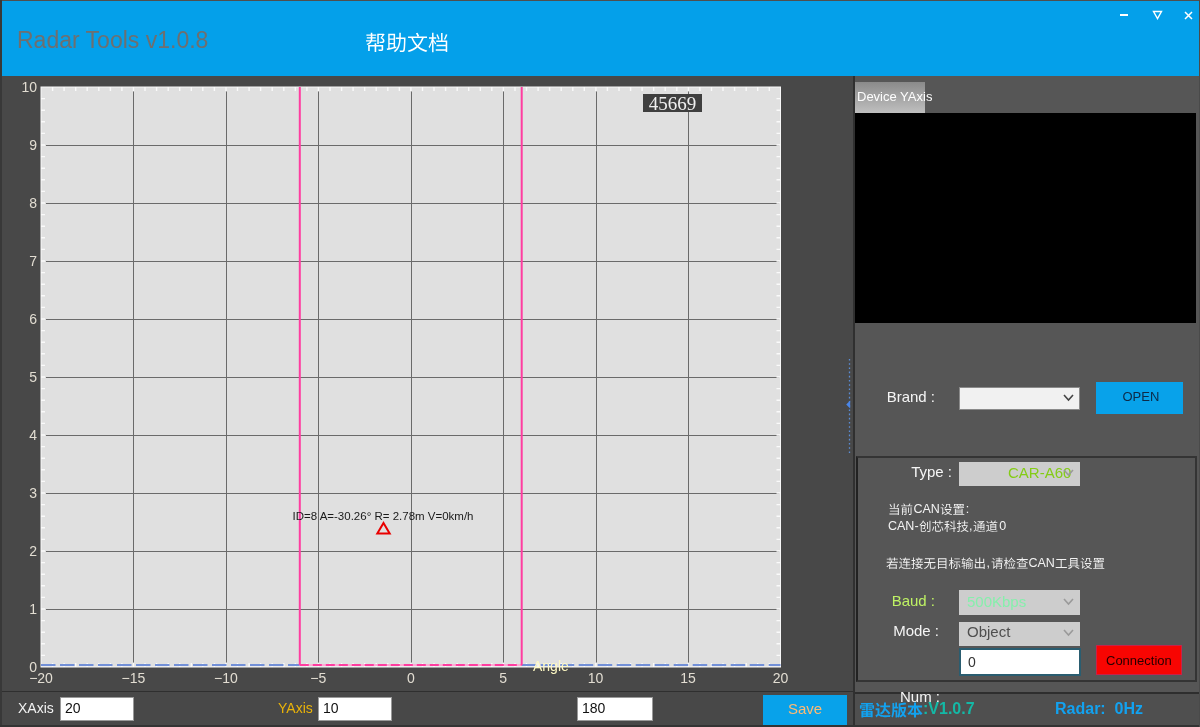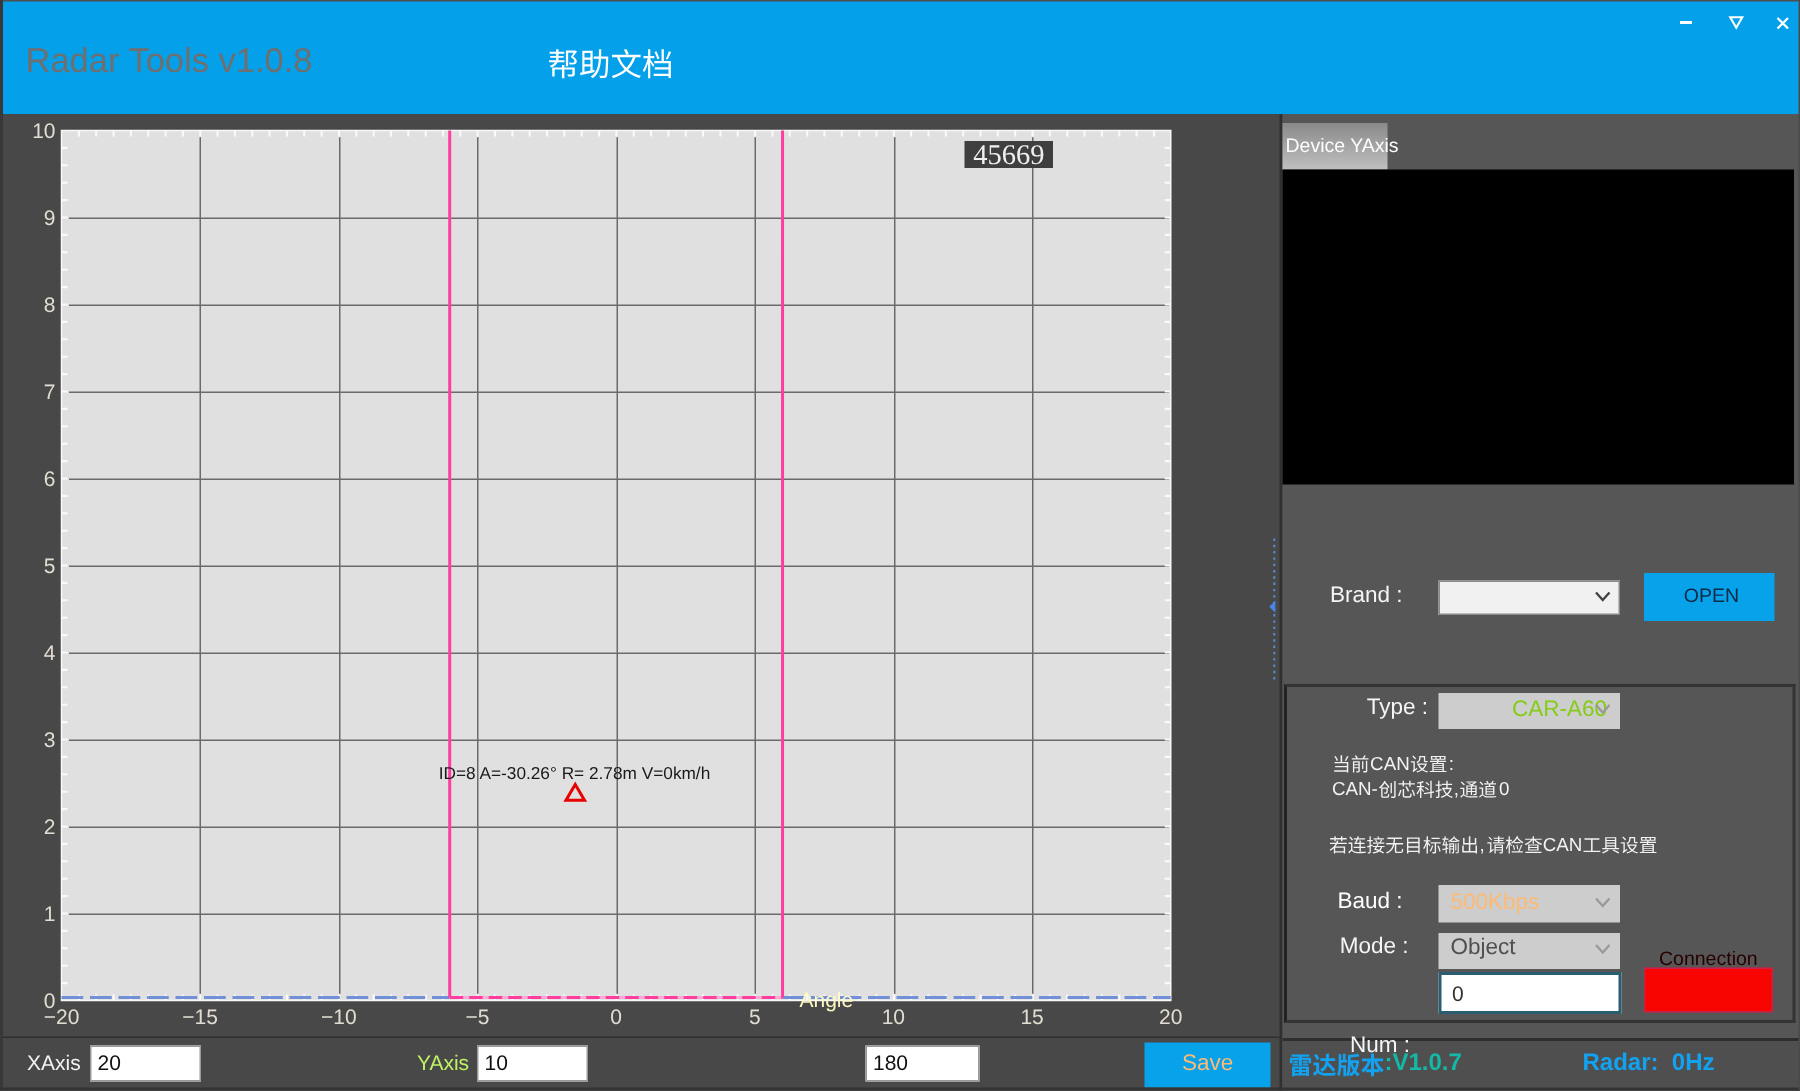--- a/index.html
+++ b/index.html
@@ -111,51 +111,51 @@
     <path transform="translate(1000,0) scale(1,-1)" d="M468 530V465H807V530ZM397 355C425 279 453 179 461 113L523 131C514 195 486 294 456 370ZM591 383C609 307 626 208 631 142L694 153C688 218 670 315 650 391ZM179 840V650H49V580H172C145 448 89 293 33 211C45 193 63 160 71 138C111 200 149 300 179 404V-79H248V442C274 393 303 335 316 304L361 357C346 387 271 505 248 539V580H352V650H248V840ZM624 847C556 706 437 579 311 502C325 487 347 455 356 440C458 511 558 611 634 726C711 626 826 518 927 451C935 471 952 501 966 519C864 579 739 689 670 786L690 823ZM343 35V-32H938V35H754C806 129 866 265 908 373L842 391C807 284 744 131 690 35Z"></path>
     <path transform="translate(2000,0) scale(1,-1)" d="M295 218H700V134H295ZM295 352H700V270H295ZM221 406V80H778V406ZM74 20V-48H930V20ZM460 840V713H57V647H379C293 552 159 466 36 424C52 410 74 382 85 364C221 418 369 523 460 642V437H534V643C626 527 776 423 914 372C925 391 947 420 964 434C838 473 702 556 615 647H944V713H534V840Z"></path>
   </svg>
 <div style="position:absolute;left:1028.5px;top:558.0px;z-index:5;font:normal 12.5px 'Liberation Sans',sans-serif;color:#f2f2f2;line-height:10.0px;white-space:pre">CAN</div>
 <svg style="position:absolute;left:1055.2px;top:557.0px;z-index:5" width="50.0" height="12.5" viewBox="0 -880 4000 1000" fill="#f2f2f2">
     <path transform="translate(0,0) scale(1,-1)" d="M52 72V-3H951V72H539V650H900V727H104V650H456V72Z"></path>
     <path transform="translate(1000,0) scale(1,-1)" d="M605 84C716 32 832 -32 902 -81L962 -25C887 22 766 86 653 137ZM328 133C266 79 141 12 40 -26C58 -40 83 -65 95 -81C196 -40 319 25 399 88ZM212 792V209H52V141H951V209H802V792ZM284 209V300H727V209ZM284 586H727V501H284ZM284 644V730H727V644ZM284 444H727V357H284Z"></path>
     <path transform="translate(2000,0) scale(1,-1)" d="M122 776C175 729 242 662 273 619L324 672C292 713 225 778 171 822ZM43 526V454H184V95C184 49 153 16 134 4C148 -11 168 -42 175 -60C190 -40 217 -20 395 112C386 127 374 155 368 175L257 94V526ZM491 804V693C491 619 469 536 337 476C351 464 377 435 386 420C530 489 562 597 562 691V734H739V573C739 497 753 469 823 469C834 469 883 469 898 469C918 469 939 470 951 474C948 491 946 520 944 539C932 536 911 534 897 534C884 534 839 534 828 534C812 534 810 543 810 572V804ZM805 328C769 248 715 182 649 129C582 184 529 251 493 328ZM384 398V328H436L422 323C462 231 519 151 590 86C515 38 429 5 341 -15C355 -31 371 -61 377 -80C474 -54 566 -16 647 39C723 -17 814 -58 917 -83C926 -62 947 -32 963 -16C867 4 781 39 708 86C793 160 861 256 901 381L855 401L842 398Z"></path>
     <path transform="translate(3000,0) scale(1,-1)" d="M651 748H820V658H651ZM417 748H582V658H417ZM189 748H348V658H189ZM190 427V6H57V-50H945V6H808V427H495L509 486H922V545H520L531 603H895V802H117V603H454L446 545H68V486H436L424 427ZM262 6V68H734V6ZM262 275H734V217H262ZM262 320V376H734V320ZM262 172H734V113H262Z"></path>
   </svg>
-<div style="position:absolute;right:265.0px;top:595.0px;z-index:5;font:normal 15px 'Liberation Sans',sans-serif;color:#ffffff;line-height:12.0px;white-space:pre">Baud :</div>
+<div style="position:absolute;right:265.0px;top:595.0px;z-index:5;font:normal 15px 'Liberation Sans',sans-serif;color:#bef264;line-height:12.0px;white-space:pre">Baud :</div>
 <div class="abs" style="left:959px;top:590px;width:121px;height:25px;background:#cdcdcd"></div>
-<div style="position:absolute;left:967.0px;top:596.0px;z-index:5;font:normal 15px 'Liberation Sans',sans-serif;color:#fdba74;line-height:12.0px;white-space:pre">500Kbps</div>
+<div style="position:absolute;left:967.0px;top:596.0px;z-index:5;font:normal 15px 'Liberation Sans',sans-serif;color:#86efac;line-height:12.0px;white-space:pre">500Kbps</div>
 <svg class="abs" style="left:1062px;top:597px;z-index:6" width="13" height="10" viewBox="0 0 13 10">
     <path d="M2 2 L6.5 7 L11 2" stroke="#9a9a9a" stroke-width="1.6" fill="none"></path>
   </svg>
 <div style="position:absolute;right:261.0px;top:625.0px;z-index:5;font:normal 15px 'Liberation Sans',sans-serif;color:#f5f5f5;line-height:12.0px;white-space:pre">Mode :</div>
 <div class="abs" style="left:959px;top:622px;width:121px;height:24px;background:#cdcdcd"></div>
 <div style="position:absolute;left:967.0px;top:626.0px;z-index:5;font:normal 15px 'Liberation Sans',sans-serif;color:#4f4f4f;line-height:12.0px;white-space:pre">Object</div>
 <svg class="abs" style="left:1062px;top:628px;z-index:6" width="13" height="10" viewBox="0 0 13 10">
     <path d="M2 2 L6.5 7 L11 2" stroke="#9a9a9a" stroke-width="1.6" fill="none"></path>
   </svg>
 <div style="position:absolute;right:260.0px;top:691px;z-index:5;font:normal 15px 'Liberation Sans',sans-serif;color:#f5f5f5;line-height:12.0px;white-space:pre">Num :</div>
 <div class="abs" style="left:959px;top:648px;width:122px;height:28px;background:#fff;border:2px solid #2a5d70"></div>
 <div style="position:absolute;left:968.0px;top:656.8px;z-index:5;font:normal 14px 'Liberation Sans',sans-serif;color:#333;line-height:11.2px;white-space:pre">0</div>
 <div class="abs" style="left:1096px;top:645px;width:86px;height:30px;background:#f80502;border:1px solid rgba(110,90,210,0.35)"></div>
-<div style="position:absolute;left:1106.0px;top:634px;z-index:5;font:normal 13px 'Liberation Sans',sans-serif;color:#270000;line-height:10.4px;white-space:pre">Connection</div>
+<div style="position:absolute;left:1106.0px;top:656px;z-index:5;font:normal 13px 'Liberation Sans',sans-serif;color:#270000;line-height:10.4px;white-space:pre">Connection</div>
 <div class="abs" style="left:855px;top:692px;width:345px;height:33px;background:#4f4f4f;border-top:2px solid #2e2e2e"></div>
 <svg style="position:absolute;left:859.0px;top:701.9px;z-index:6" width="64.0" height="16.0" viewBox="0 -880 4000 1000" fill="#12a2f0">
     <path transform="translate(0,0) scale(1,-1)" d="M199 553V475H407V553ZM177 440V361H408V440ZM588 440V361H822V440ZM588 553V475H798V553ZM59 683V454H166V591H438V337H556V591H831V454H942V683H556V723H870V816H128V723H438V683ZM438 87V32H264V87ZM556 87H733V32H556ZM438 175H264V228H438ZM556 175V228H733V175ZM150 318V-87H264V-58H733V-80H853V318Z"></path>
     <path transform="translate(1000,0) scale(1,-1)" d="M59 782C106 720 157 636 176 581L287 641C265 696 210 776 162 834ZM563 847C562 782 561 721 558 664H329V548H548C526 390 468 268 307 189C335 167 371 123 386 92C513 158 586 249 628 362C717 271 807 168 853 96L954 172C892 260 771 387 661 485L671 548H944V664H682C685 722 687 783 688 847ZM277 486H38V371H156V137C114 117 66 80 21 32L104 -87C140 -27 183 40 212 40C235 40 270 8 316 -17C390 -58 475 -70 603 -70C705 -70 871 -64 940 -59C942 -24 961 37 975 71C875 55 713 46 608 46C496 46 403 52 335 91C311 104 293 117 277 127Z"></path>
     <path transform="translate(2000,0) scale(1,-1)" d="M90 823V436C90 293 83 101 24 -20C49 -36 89 -72 108 -94C164 0 186 132 195 263H286V-87H395V368H199L200 436V480H445V585H376V850H268V585H200V823ZM823 465C807 383 784 309 752 245C718 312 692 386 673 465ZM477 790V453C477 309 468 100 395 -33C423 -47 468 -80 490 -100C507 -71 522 -39 534 -6C556 -29 582 -68 596 -94C656 -60 709 -17 754 36C793 -16 838 -60 891 -94C910 -63 946 -19 972 2C914 34 864 78 822 132C886 242 928 382 947 559L876 577L856 574H591V692C718 701 854 716 963 740L896 845C787 819 624 799 477 790ZM689 141C647 86 597 42 539 12C579 136 589 286 591 412C615 313 647 221 689 141Z"></path>
     <path transform="translate(3000,0) scale(1,-1)" d="M436 533V202H251C323 296 384 410 429 533ZM563 533H567C612 411 671 296 743 202H563ZM436 849V655H59V533H306C243 381 141 237 24 157C52 134 91 90 112 60C152 91 190 128 225 170V80H436V-90H563V80H771V167C804 128 839 93 877 64C898 98 941 145 972 170C855 249 753 386 690 533H943V655H563V849Z"></path>
   </svg>
 <div style="position:absolute;left:923.0px;top:703.2px;z-index:6;font:bold 16px 'Liberation Sans',sans-serif;color:#14b8a6;line-height:12.8px;white-space:pre">:V1.0.7</div>
 <div style="position:absolute;left:1055.0px;top:703.2px;z-index:6;font:bold 16px 'Liberation Sans',sans-serif;color:#12a2f0;line-height:12.8px;white-space:pre">Radar:  0Hz</div>
 <div class="abs" style="left:0;top:691px;width:853px;height:1px;background:#2f2f2f"></div>
 <div style="position:absolute;left:18.0px;top:702.8px;z-index:5;font:normal 14px 'Liberation Sans',sans-serif;color:#f2f2f2;line-height:11.2px;white-space:pre">XAxis</div>
 <div class="abs" style="left:60px;top:697px;width:74px;height:24px;background:#fff;border:1px solid #999"></div>
 <div style="position:absolute;left:65.0px;top:702.8px;z-index:6;font:normal 14px 'Liberation Sans',sans-serif;color:#111;line-height:11.2px;white-space:pre">20</div>
-<div style="position:absolute;left:278.0px;top:702.8px;z-index:5;font:normal 14px 'Liberation Sans',sans-serif;color:#bef264;line-height:11.2px;white-space:pre">YAxis</div>
+<div style="position:absolute;left:278.0px;top:702.8px;z-index:5;font:normal 14px 'Liberation Sans',sans-serif;color:#eab308;line-height:11.2px;white-space:pre">YAxis</div>
 <div class="abs" style="left:318px;top:697px;width:74px;height:24px;background:#fff;border:1px solid #999"></div>
 <div style="position:absolute;left:323.0px;top:702.8px;z-index:6;font:normal 14px 'Liberation Sans',sans-serif;color:#111;line-height:11.2px;white-space:pre">10</div>
 <div style="position:absolute;left:533.0px;top:661px;z-index:5;font:normal 14px 'Liberation Sans',sans-serif;color:#fef9c3;line-height:11.2px;white-space:pre">Angle</div>
 <div class="abs" style="left:577px;top:697px;width:76px;height:24px;background:#fff;border:1px solid #999"></div>
 <div style="position:absolute;left:582.0px;top:702.8px;z-index:6;font:normal 14px 'Liberation Sans',sans-serif;color:#111;line-height:11.2px;white-space:pre">180</div>
 <div class="abs" style="left:763px;top:695px;width:84px;height:30px;background:#08a2ea"></div>
 <div style="position:absolute;left:788.0px;top:703.0px;z-index:6;font:normal 15px 'Liberation Sans',sans-serif;color:#fdba74;line-height:12.0px;white-space:pre">Save</div>
 <div class="abs" style="left:0;top:0;width:1200px;height:1px;background:#4f4f4f;z-index:50"></div>
 <div class="abs" style="left:0;top:0;width:2px;height:727px;background:#383838;z-index:50"></div>
 <div class="abs" style="left:0;top:725px;width:1200px;height:2px;background:#333;z-index:50"></div>

